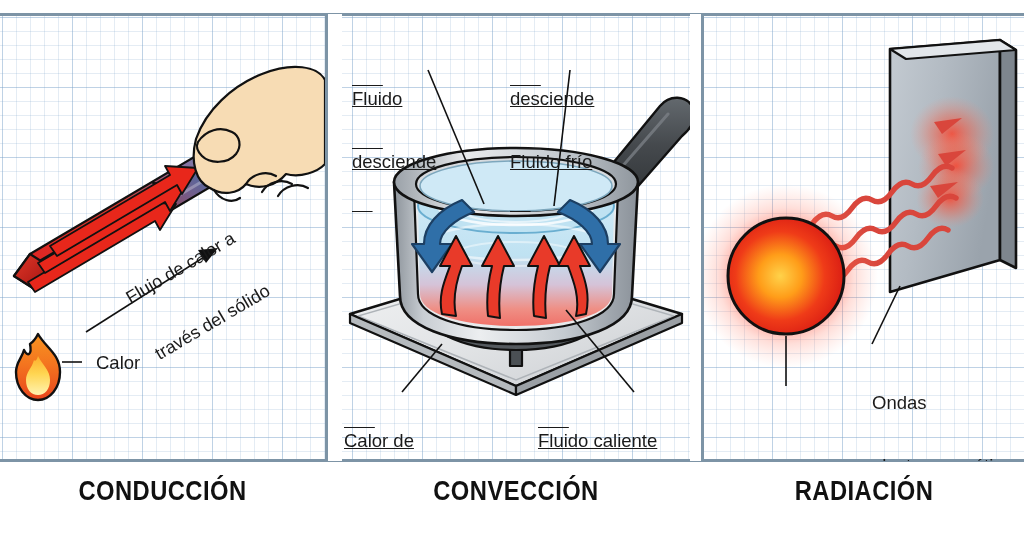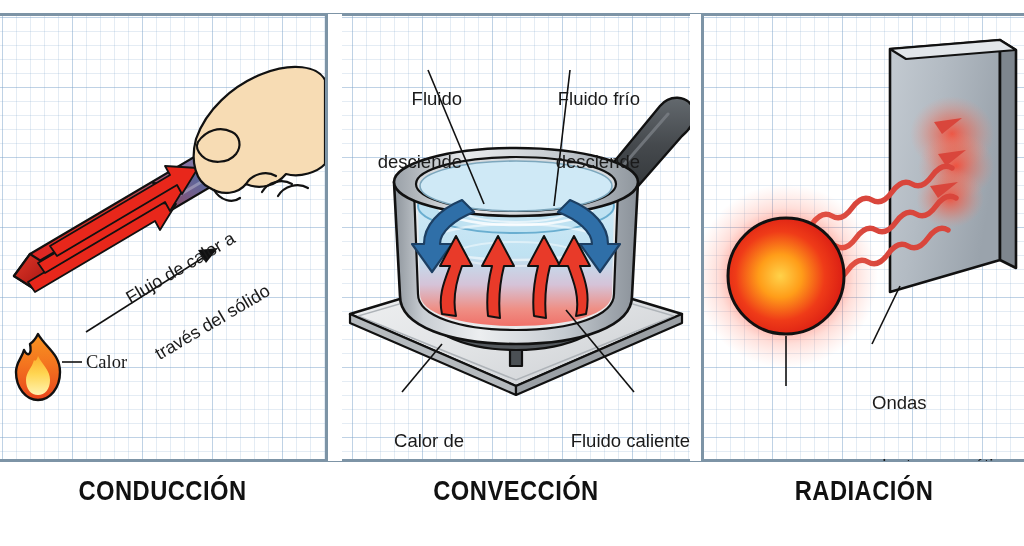--- a/index.html
+++ b/index.html
@@ -51,21 +51,21 @@
   #cap-convection{left:342px;width:348px;}
   #cap-radiation{left:704px;width:320px;}
 
   
   .lbl{
     position:absolute;
     font-size:18.5px;line-height:21px;color:#1a1a1a;
     font-family:"Liberation Sans","DejaVu Sans",sans-serif;
     white-space:pre;
   }
-  .lbl.ctr{text-align:right;}
+  .lbl.ctr{text-align:left;text-decoration:underline;}
   .lbl.rot{
     transform-origin:0 0;
     font-size:18px;line-height:21px;
     text-align:center;
   }
   svg{display:block;}
   .leader{stroke:#111;stroke-width:1.6;fill:none;}
 </style>
 </head>
 <body>
@@ -151,21 +151,21 @@
       </g>
 
       <line x1="62" y1="348" x2="82" y2="348" class="leader"></line>
     </svg>
 
     <div class="lbl rot" style="left:98px;top:242px;transform:rotate(-30.5deg);">
       <div>Flujo de calor a</div>
       <div>través del sólido</div>
     </div>
 
-    <div class="lbl" style="left:86px;top:338px;font-family:Liberation Serif, serif;">Calor</div>
+    <div class="lbl" style="left:96px;top:338px;">Calor</div>
   </div>
 
   <div class="panel" id="panel-convection">
     <svg width="348" height="447" viewBox="0 0 348 447">
       <defs>
         <linearGradient id="waterG" x1="0" y1="0" x2="0" y2="1">
           <stop offset="0" stop-color="#cfe9f6"></stop>
           <stop offset="0.42" stop-color="#bfe2f2"></stop>
           <stop offset="0.66" stop-color="#d5c3d8"></stop>
           <stop offset="0.86" stop-color="#ef8f85"></stop>
@@ -276,22 +276,22 @@
         <line x1="292" y1="378" x2="224" y2="296" class="leader"></line>
       </g>
     </svg>
 
     <div class="lbl ctr" style="left:10px;top:32px;width:110px;">
       <div>Fluido</div>
       <div>desciende</div>
     </div>
 
     <div class="lbl ctr" style="left:168px;top:32px;width:130px;">
+      <div>desciende</div>
       <div>Fluido frío</div>
-      <div>desciende</div>
     </div>
 
     <div class="lbl ctr" style="left:2px;top:374px;width:120px;">
       <div>Calor de</div>
       
     </div>
 
     <div class="lbl ctr" style="left:196px;top:374px;width:152px;">
       <div>Fluido caliente</div>
       

